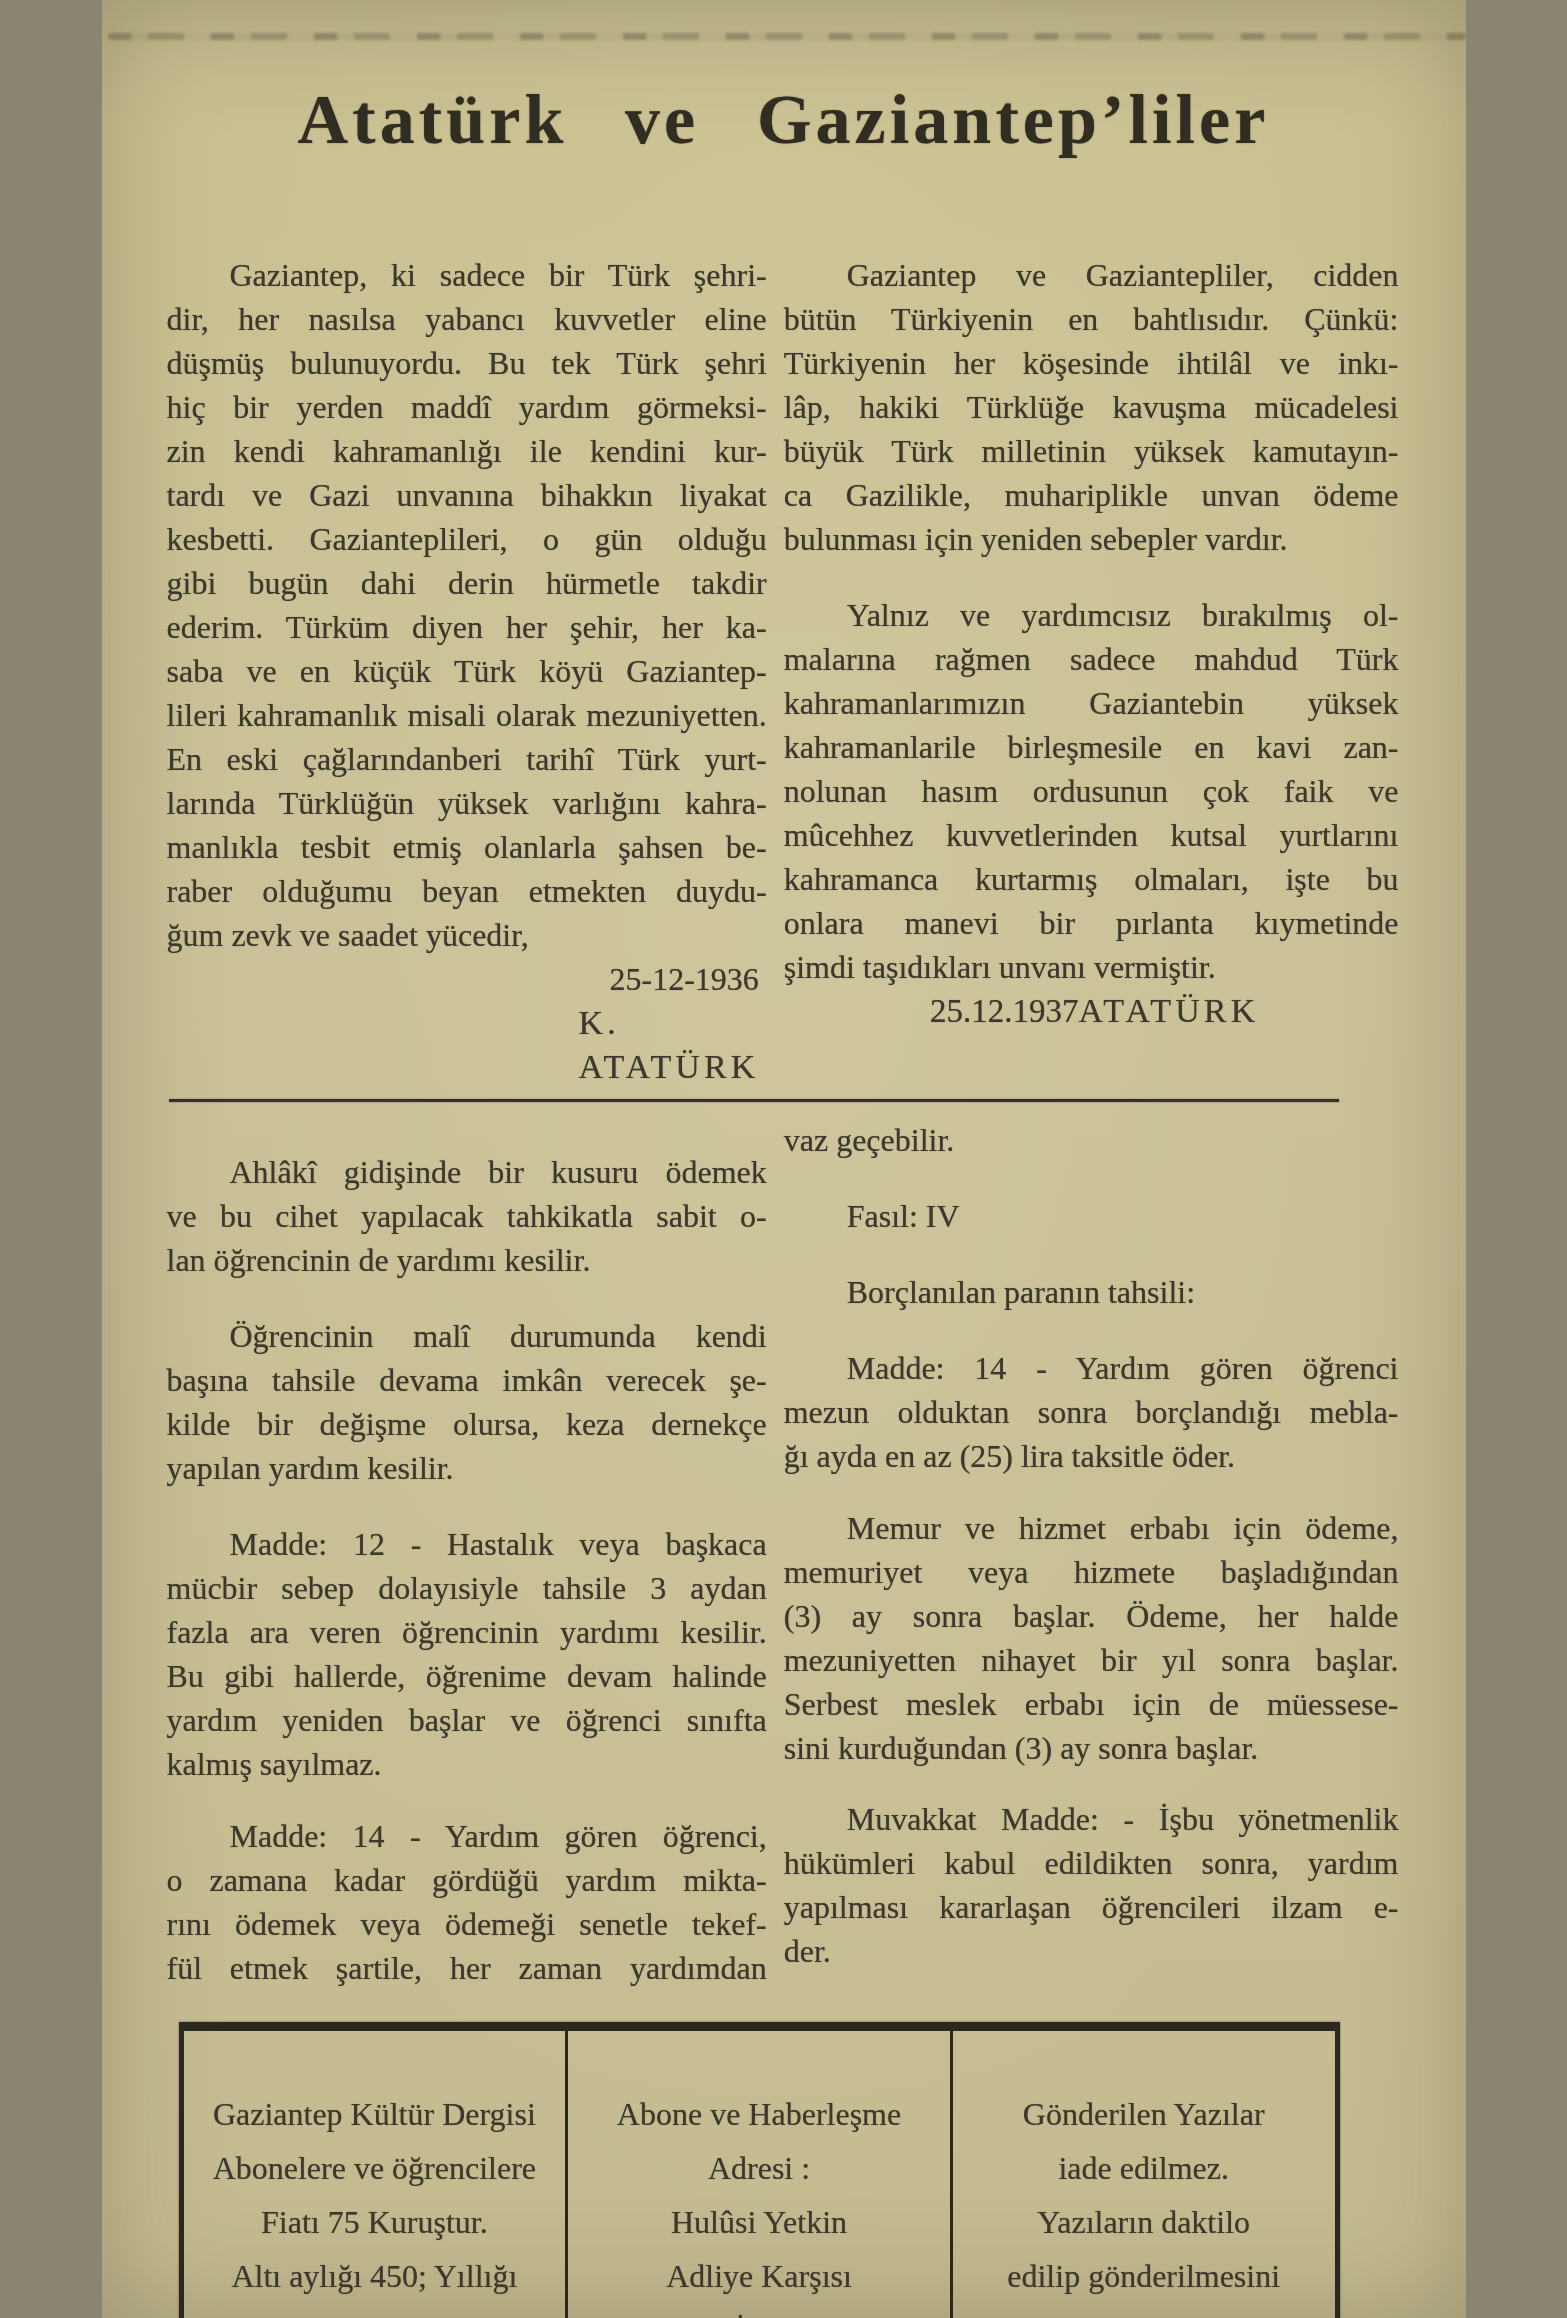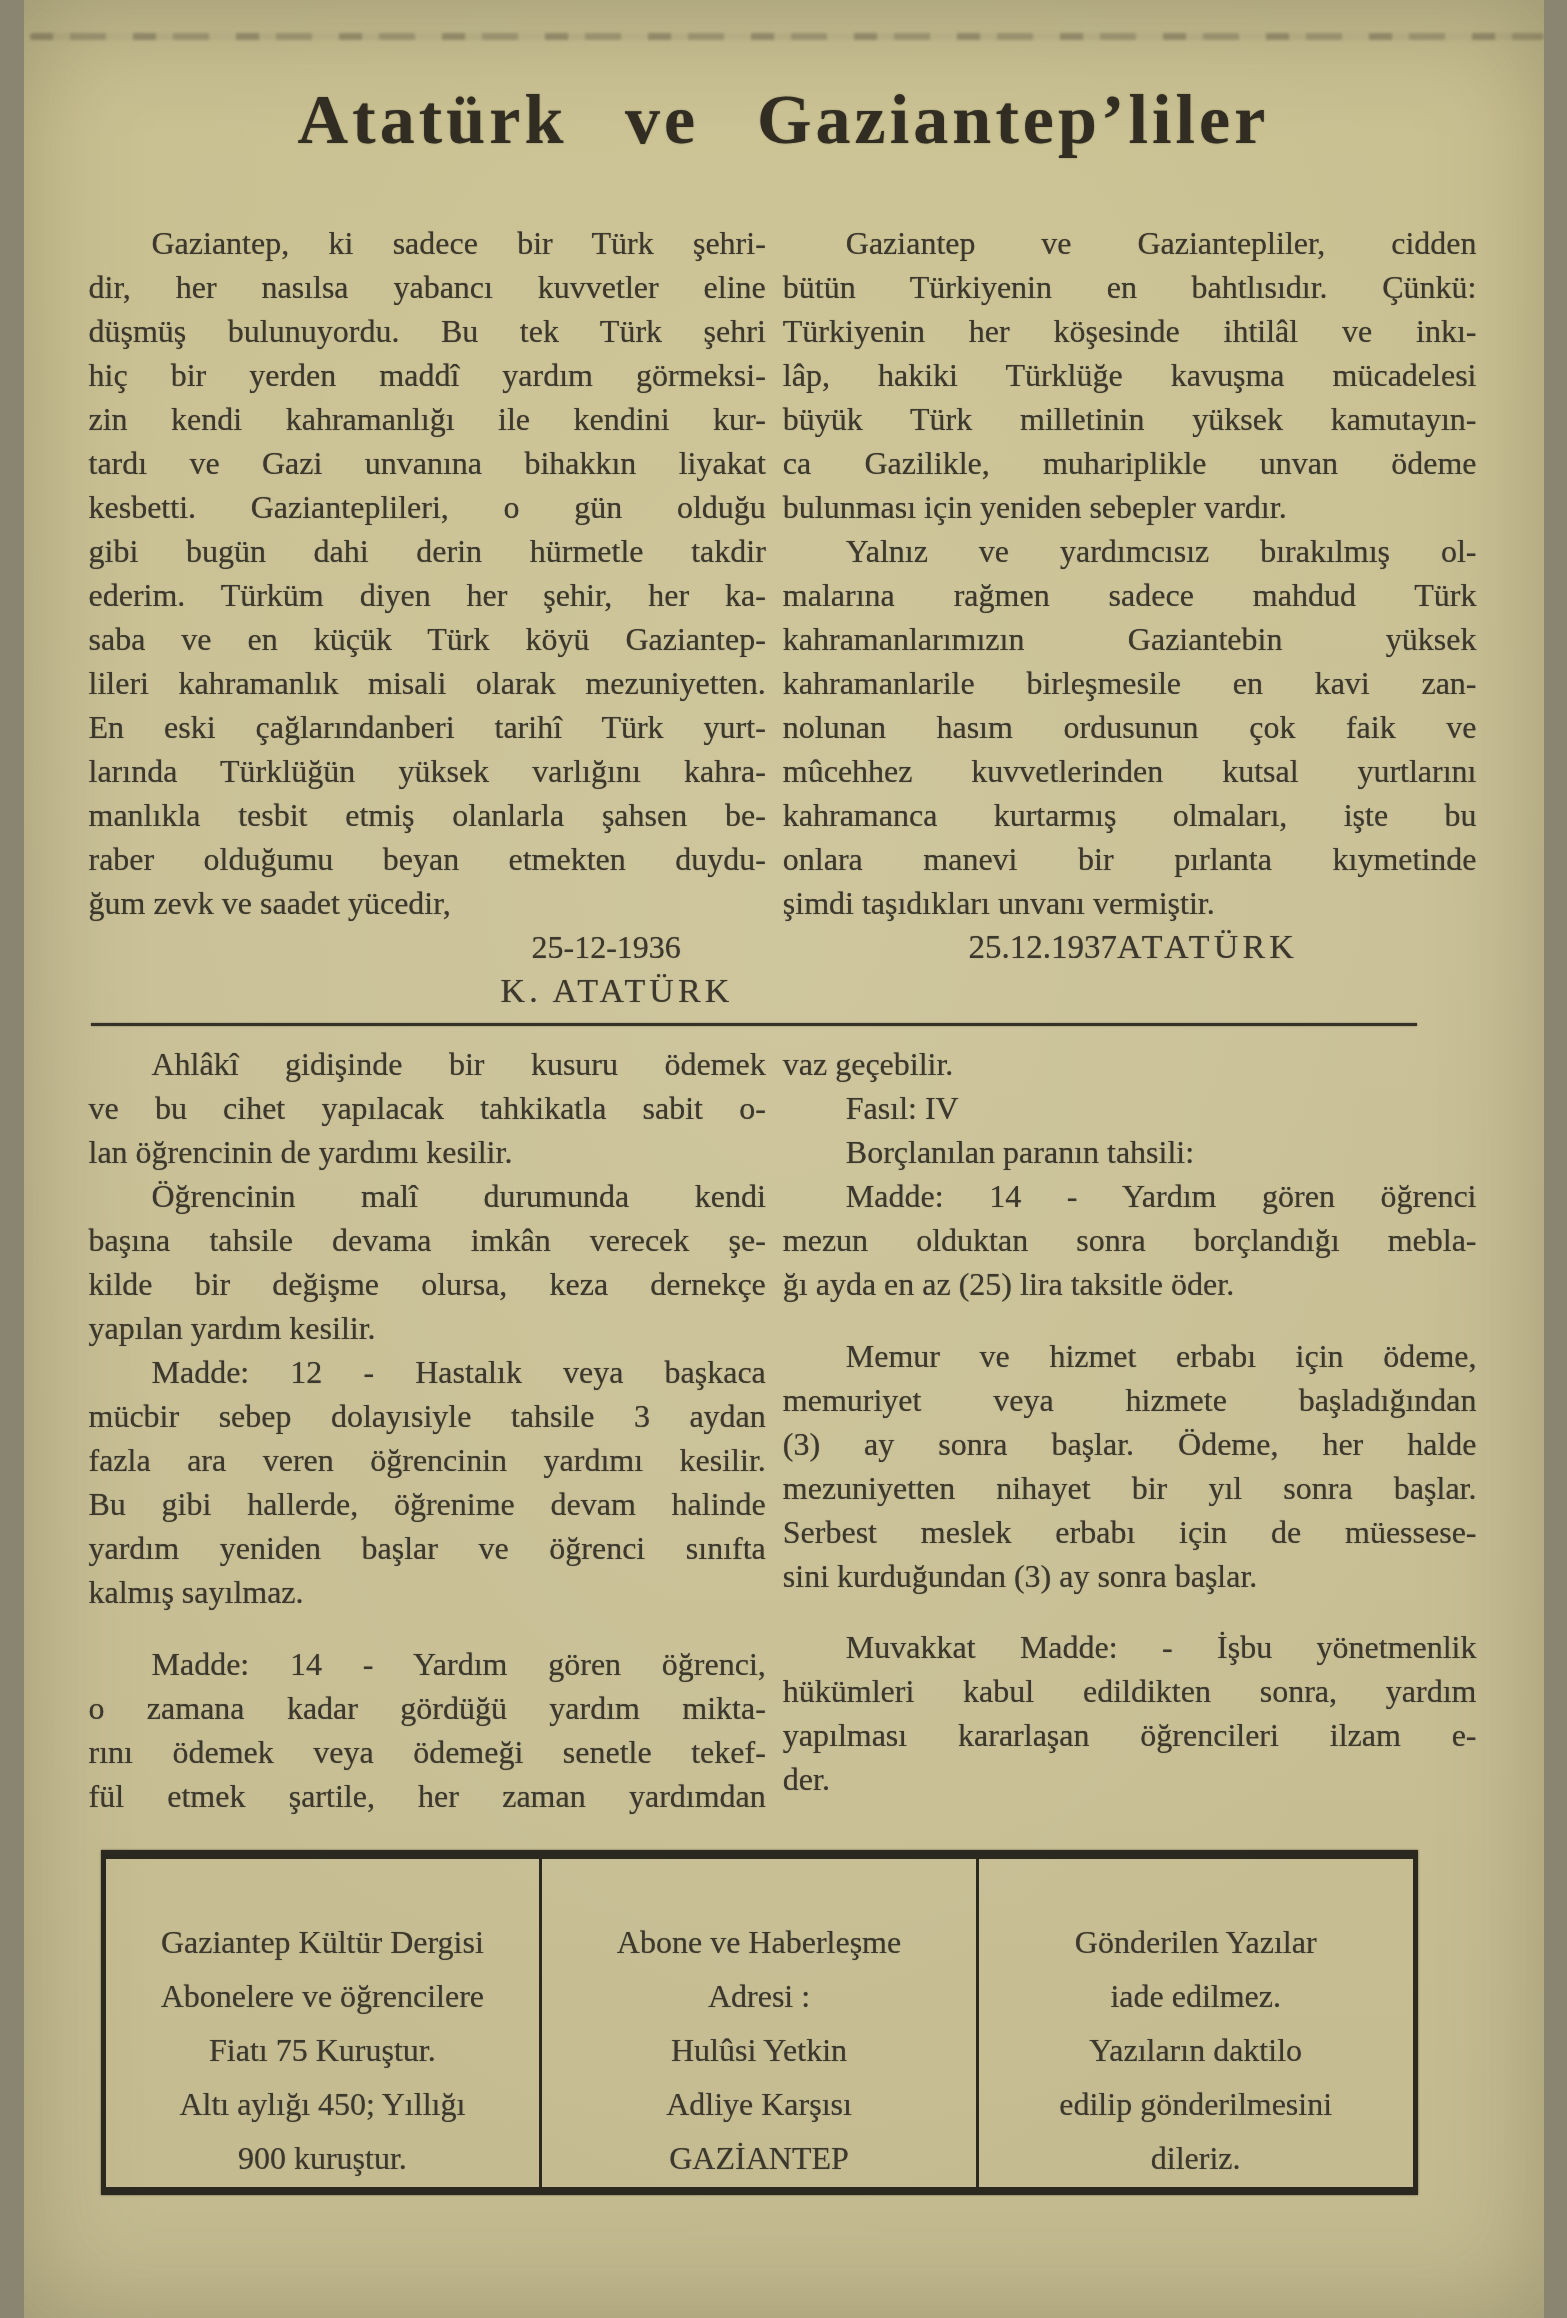--- a/index.html
+++ b/index.html
@@ -1,19 +1,19 @@
 <!DOCTYPE html>
 <html style="--ink: #3c382d;font-size:11px"><head>
 <meta charset="utf-8">
 <style>
   html, body { margin: 0; padding: 0; }
   body { background: #8a8570; }
   .page {
     position: relative;
-    width: 1520px;
+    width: 1364px;
     height: 2319px;
     margin: 0 auto;
     overflow: hidden;
     background:
       radial-gradient(ellipse at 50% 40%, rgba(255,250,215,0.10), rgba(0,0,0,0) 70%),
       linear-gradient(180deg, #c2b98e 0%, #cac192 6%, #c9c097 40%, #c7be94 75%, #c3ba90 100%);
     box-shadow: inset 0 0 110px rgba(90,82,55,0.35);
     color: var(--ink, #3c382d);
     font-family: "Liberation Serif", "DejaVu Serif", serif;
   }
@@ -43,21 +43,21 @@
     gap: 17px;
     padding: 0 67px 0 65px;
     margin-top: 63px;
   }
   .columns.section2 { margin-top: 16.5px; }
   .col { font-size: 32px; line-height: 44px; text-shadow: 0 0 0.9px rgba(52,47,30,0.65); }
   .col.left  { width: 701px; }
   .col.right { width: 718px; }
   .line { text-align: justify; text-align-last: justify; white-space: normal; }
   .line.noj { text-align-last: left; }
-  .line.indent { text-indent: 63px; }
+  .line.indent { text-indent: 63px; margin-top: 32px; }
   .line.gap { margin-top: 27.5px; }
   .date-left { padding-left: 443px; font-size: 32px; line-height: 44px; }
   .sig-left  { padding-left: 412px; font-size: 34px; line-height: 44px; letter-spacing: 4.1px; }
   .sig-row {
     display: flex;
     justify-content: center;
     padding: 0 55px 0 62px;
     font-size: 33px;
     line-height: 44px;
   }

